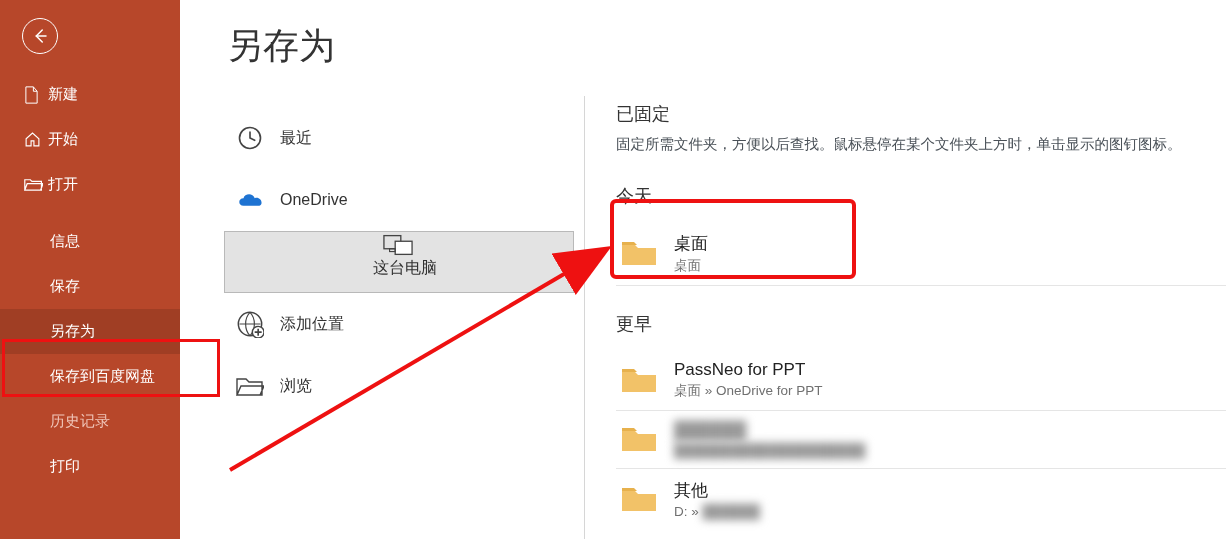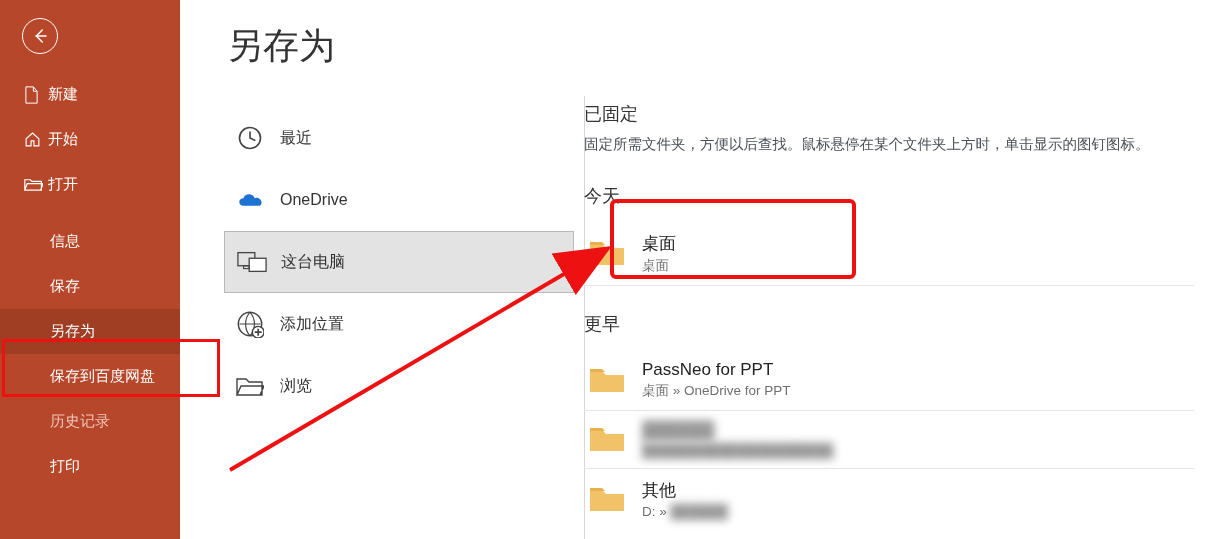--- a/index.html
+++ b/index.html
@@ -79,34 +79,36 @@
     width: 350px;
     height: 62px;
     padding-left: 12px;
     font-size: 16px;
     color: #333;
     cursor: pointer;
   }
   .loc-item.sel {
     background: #e3e3e3;
     border: 1px solid #b9b9b9;
+    flex-direction: column;
   }
   .loc-ic {
     width: 44px;
     display: inline-flex;
     align-items: center;
     justify-content: flex-start;
   }
 
   .right {
     position: absolute;
     left: 584px; top: 0;
     width: 645px;
     height: 539px;
     padding-top: 102px;
+    padding-left: 32px;
   }
   .sec-head {
     font-size: 18px;
     color: #333;
     margin-bottom: 8px;
   }
   .sec-desc {
     font-size: 14.5px;
     color: #495057;
     margin-bottom: 28px;

